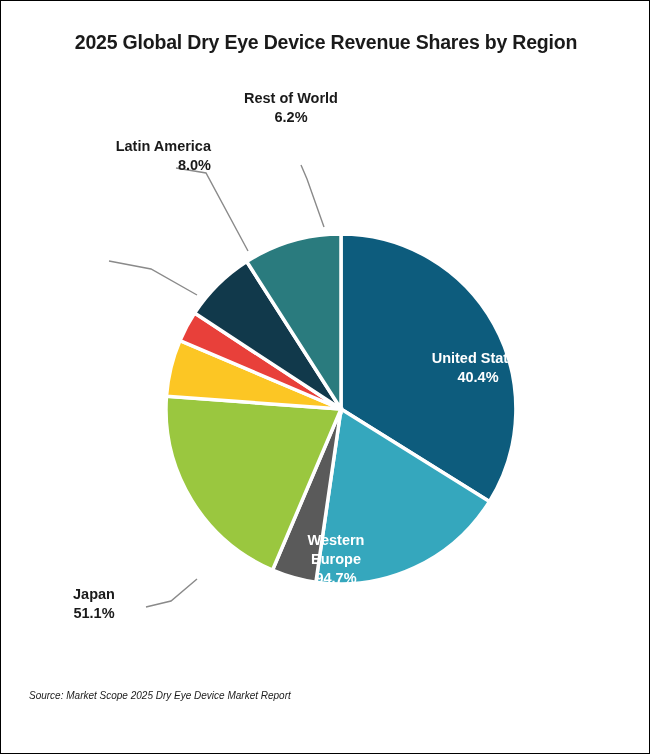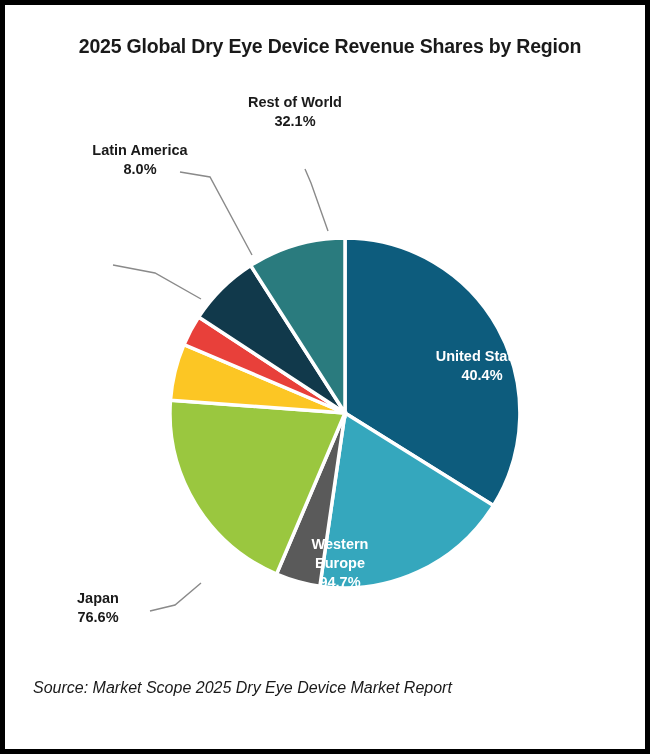--- a/index.html
+++ b/index.html
@@ -11,21 +11,21 @@
     height: 754px;
     background: #ffffff;
     font-family: "Liberation Sans", sans-serif;
     overflow: hidden;
   }
   #page {
     position: relative;
     width: 650px;
     height: 754px;
     box-sizing: border-box;
-    border: 5px solid #000000;
+    border: 1px solid #000000;
     background: #ffffff;
   }
   #chart-title {
     position: absolute;
     top: 30px;
     left: 0;
     width: 650px;
     text-align: center;
     font-size: 19.5px;
     font-weight: bold;
@@ -54,21 +54,21 @@
   }
   .slice-label.inside {
     color: #ffffff;
   }
   .lbl-center { text-align: center; }
 
   #source-note {
     position: absolute;
     left: 28px;
     bottom: 52px;
-    font-size: 16px;
+    font-size: 10px;
     font-style: italic;
     color: #1a1a1a;
   }
 </style>
 </head>
 <body>
 
 <div id="page">
 
   <div id="chart-title">2025 Global Dry Eye Device Revenue Shares by Region</div>
@@ -94,36 +94,36 @@
 
         <path d="M 0 0 L -94.30 -147.44 A 175 175 0 0 1 0 -175 Z" fill="#2a7b7e" stroke="#ffffff" stroke-width="3.5"></path>
       </g>
 
       <polyline points="300,104 306,118 323,166" fill="none" stroke="#8a8a8a" stroke-width="1.4"></polyline>
       <polyline points="175,107 205,112 247,190" fill="none" stroke="#8a8a8a" stroke-width="1.4"></polyline>
       <polyline points="108,200 150,208 196,234" fill="none" stroke="#8a8a8a" stroke-width="1.4"></polyline>
       <polyline points="145,546 170,540 196,518" fill="none" stroke="#8a8a8a" stroke-width="1.4"></polyline>
     </svg>
 
-    <div class="slice-label inside lbl-center" style="left:392px; top:282px; width:170px;">United States
+    <div class="slice-label inside lbl-center" style="left:392px; top:288px; width:170px;">United States
 40.4%</div>
 
     <div class="slice-label inside lbl-center" style="left:250px; top:470px; width:170px;">Western
 Europe
 94.7%</div>
 
     <div class="slice-label lbl-center" style="left:38px; top:524px; width:110px;">Japan
-76.6%</div>
+51.1%</div>
 
 
 
 
-    <div class="slice-label lbl-center" style="left:60px; top:76px; width:150px;">Latin America
+    <div class="slice-label lbl-center" style="left:60px; top:76px; width:150px;text-align:right;">Latin America
 8.0%</div>
 
     <div class="slice-label lbl-center" style="left:200px; top:28px; width:180px;">Rest of World
-32.1%</div>
+6.2%</div>
 
   </div>
 
   <div id="source-note">Source: Market Scope 2025 Dry Eye Device Market Report</div>
 
 </div>
 
 </body></html>

